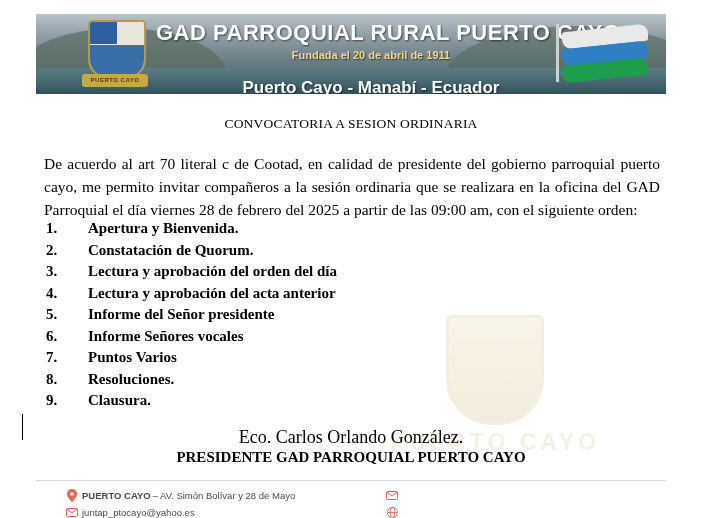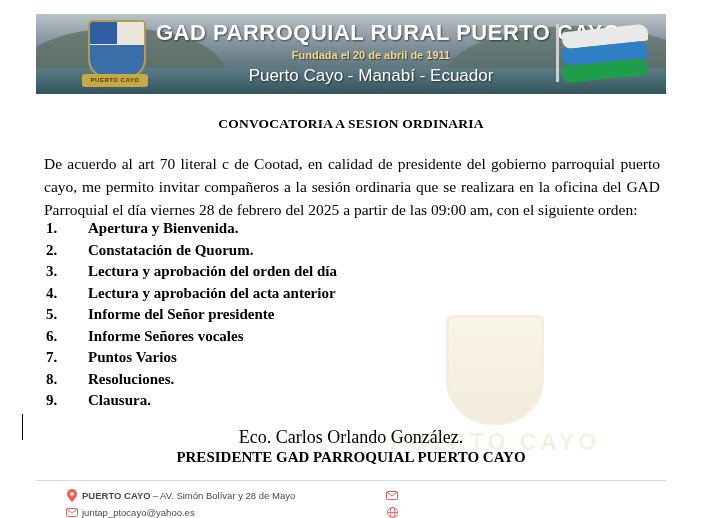--- a/index.html
+++ b/index.html
@@ -107,25 +107,25 @@
   .banner-line2 {
     font-size: 11px;
     font-weight: bold;
     color: #f0d98b;
     text-shadow: 1px 1px 1px rgba(0,0,0,.5);
     line-height: 16px;
     margin-top: 1px;
   }
   .banner-line3 {
     font-size: 17px;
-    font-weight: normal;
+    font-weight: bold;
     color: #ffffff;
     text-shadow: 1px 1px 2px rgba(0,0,0,.55);
     line-height: 22px;
-    margin-top: 2px;
+    margin-top: 14px;
     white-space: nowrap;
   }
 
   
   .crest {
     position: absolute;
     left: 46px;
     top: 6px;
     width: 66px;
     height: 70px;
@@ -184,21 +184,21 @@
     background: #cfcfcf;
   }
 
   
   .doc-title {
     position: absolute;
     left: 0; right: 0;
     top: 116px;
     text-align: center;
     font-size: 13.5px;
-    font-weight: bold;
+    font-weight: normal;
     letter-spacing: .2px;
   }
 
   .paragraph {
     position: absolute;
     left: 44px;
     top: 152px;
     width: 616px;
     font-size: 15.5px;
     line-height: 23px;

